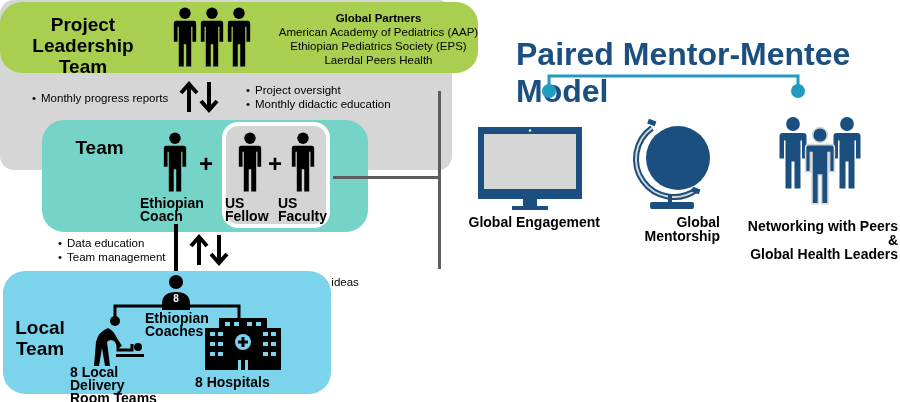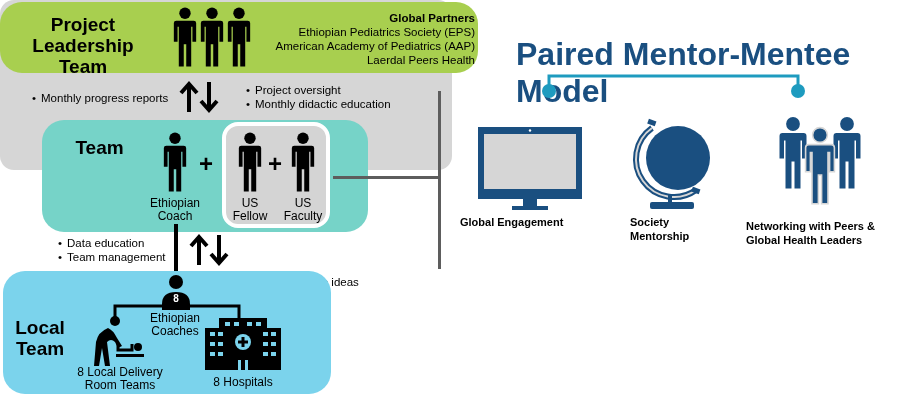--- a/index.html
+++ b/index.html
@@ -6,25 +6,25 @@
   body{width:900px;height:402px;position:relative;overflow:hidden;font-family:"Liberation Sans",sans-serif;color:#000;}
   .abs{position:absolute;}
   .box{position:absolute;border-radius:22px;}
   .green{left:0;top:2px;width:478px;height:71px;background:#a8cf4f;}
   .teal{left:42px;top:120px;width:326px;height:112px;background:#76d3c8;}
   .blue{left:3px;top:271px;width:328px;height:123px;background:#7bd3ec;}
   .gray{left:447px;top:92px;width:452px;height:170px;background:#d6d6d6;border-radius:14px;}
   .usbox{position:absolute;left:222px;top:122px;width:108px;height:106px;background:#d4d4d4;border:4px solid #fff;border-radius:16px;box-sizing:border-box;}
   .title{font-weight:bold;font-size:19px;line-height:21px;text-align:center;}
   .small{font-size:11.5px;line-height:14px;}
-  .lbl{font-weight:normal;font-size:12px;line-height:13px;text-align:center;}
+  .lbl{font-weight:bold;font-size:14px;line-height:13px;text-align:left;}
   .bullets{list-style:none;margin:0;padding:0;font-size:11.5px;line-height:14px;}
   .bullets li::before{content:"\2022";margin-right:5px;}
   .ptitle{font-weight:bold;font-size:32px;color:#1a4f80;}
-  .mlbl{font-weight:bold;font-size:11px;line-height:14px;text-align:left;color:#000;}
+  .mlbl{font-weight:bold;font-size:14px;line-height:14px;text-align:right;color:#000;}
   svg{position:absolute;overflow:visible;}
 </style>
 </head>
 <body>
 
 <svg width="0" height="0" style="position:absolute">
   <defs>
     <symbol id="person" viewBox="0 0 20 50">
       <circle cx="10" cy="5" r="4.6"></circle>
       <path d="M3 11 h14 a2 2 0 0 1 2 2 v15 h-3 v-12 h-1 v32 h-4 v-18 h-2 v18 h-4 v-32 h-1 v12 h-3 v-15 a2 2 0 0 1 2 -2z"></path>
@@ -35,24 +35,24 @@
 <div class="box green"></div>
 <div class="abs title" style="left:8px;top:14px;width:150px;">
   <div>Project</div>
   <div>Leadership Team</div>
 </div>
 <svg style="left:172px;top:7px" width="80" height="62">
   <use href="#person" x="0" y="0" width="26" height="62" fill="#000"></use>
   <use href="#person" x="27" y="0" width="26" height="62" fill="#000"></use>
   <use href="#person" x="54" y="0" width="26" height="62" fill="#000"></use>
 </svg>
-<div class="abs small" style="left:250px;top:11px;width:225px;text-align:right;">
+<div class="abs small" style="left:266px;top:11px;width:225px;text-align:center;">
   <div style="font-weight:bold">Global Partners</div>
+  <div>American Academy of Pediatrics (AAP)</div>
   <div>Ethiopian Pediatrics Society (EPS)</div>
-  <div>American Academy of Pediatrics (AAP)</div>
   <div>Laerdal Peers Health</div>
 </div>
 
 <ul class="bullets abs" style="left:32px;top:91px;">
   <li>Monthly progress reports</li>
 </ul>
 <svg style="left:178px;top:80px" width="44" height="34">
   <path d="M11 32 V6 M3 13 L11 4 L19 13" stroke="#000" stroke-width="4" fill="none"></path>
   <path d="M31 2 V28 M23 21 L31 30 L39 21" stroke="#000" stroke-width="4" fill="none"></path>
 </svg>
@@ -184,21 +184,21 @@
 <svg style="left:634px;top:118px" width="80" height="92">
   <circle cx="44" cy="40" r="32" fill="#1a4f80"></circle>
   <path d="M18 10 A38 38 0 0 0 62 72" stroke="#1a4f80" stroke-width="6" fill="none"></path>
   <path d="M18 10 A38 38 0 0 0 62 72" stroke="#d6d6d6" stroke-width="2" fill="none"></path>
   <rect x="14" y="2" width="8" height="5" fill="#1a4f80" transform="rotate(20 18 4)"></rect>
   <rect x="58" y="70" width="8" height="5" fill="#1a4f80" transform="rotate(20 62 72)"></rect>
   <rect x="34" y="76" width="4" height="8" fill="#1a4f80"></rect>
   <rect x="16" y="84" width="44" height="7" rx="2" fill="#1a4f80"></rect>
 </svg>
 <div class="abs mlbl" style="left:630px;top:215px;width:90px;">
-  <div>Society</div>
+  <div>Global</div>
   <div>Mentorship</div>
 </div>
 
 <svg style="left:778px;top:116px" width="84" height="96">
   <use href="#person" x="0" y="0" width="30" height="76" fill="#1a4f80"></use>
   <use href="#person" x="54" y="0" width="30" height="76" fill="#1a4f80"></use>
   <use href="#person" x="26" y="8" width="32" height="86" fill="#1a4f80" stroke="#d6d6d6" stroke-width="1"></use>
 </svg>
 <div class="abs mlbl" style="left:746px;top:219px;width:152px;">
   <div>Networking with Peers &amp;</div>

